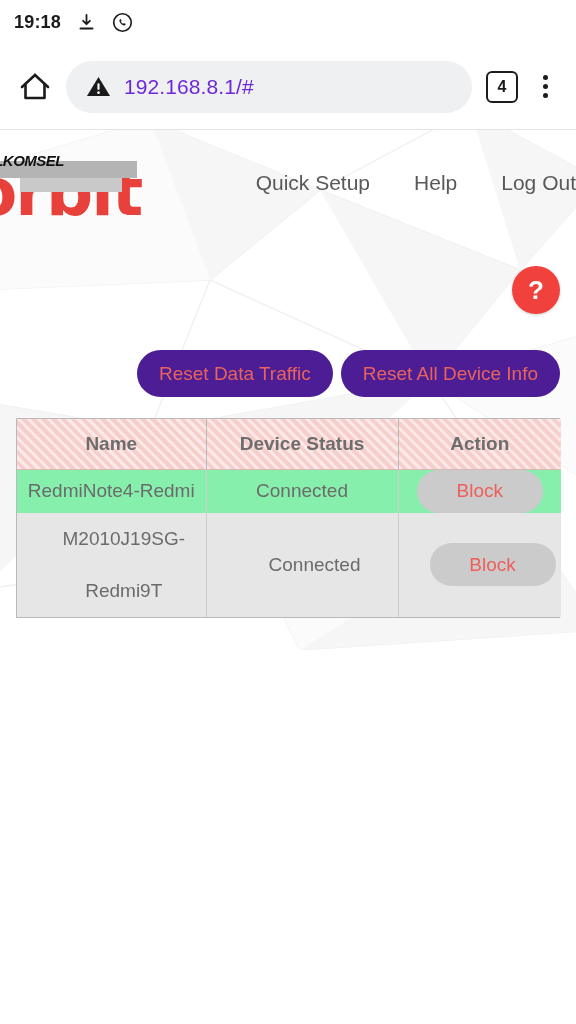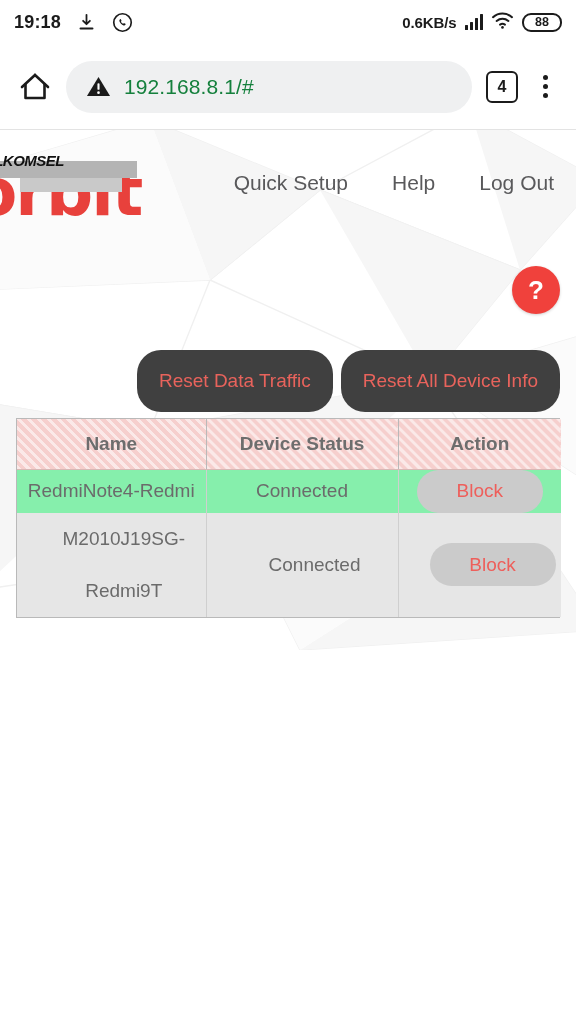--- a/index.html
+++ b/index.html
@@ -48,21 +48,21 @@
     background:#ffffff;
     border-bottom:1px solid #e3e3e3;
   }
   .home-btn{ width:34px; height:34px; flex:none; display:flex; align-items:center; justify-content:center; }
   .urlbar{
     flex:1; height:52px; background:#eff0f1; border-radius:26px;
     display:flex; align-items:center; gap:13px; padding:0 20px;
     overflow:hidden;
   }
   .warn-ico{ width:25px; height:25px; flex:none; display:block;}
-  .url-text{ font-size:21px; color:#15803d; white-space:nowrap; letter-spacing:0.1px;}
+  .url-text{ font-size:21px; color:#6d28d9; white-space:nowrap; letter-spacing:0.1px;}
   .tabcount{
     width:32px;height:32px;flex:none;
     border:2.5px solid #1b1b1b; border-radius:6px;
     display:flex;align-items:center;justify-content:center;
     font-size:16px;font-weight:bold;color:#1b1b1b;
   }
   .kebab{ width:26px;height:32px;flex:none;display:flex;flex-direction:column;align-items:center;justify-content:center;gap:4px;}
   .kebab span{width:5px;height:5px;border-radius:50%;background:#1b1b1b;display:block;}
 
   
@@ -104,43 +104,43 @@
     position:absolute; left:20px; top:25px;
     width:145px; height:17px;
     background:#b4b4b4;
   }
   .logo-glitch2{
     position:absolute; left:48px; top:42px;
     width:102px; height:14px;
     background:#c9c9c9;
   }
 
-  .topnav{ display:flex; align-items:flex-end; gap:44px; padding-right:22px; }
+  .topnav{ display:flex; align-items:flex-end; gap:44px; }
   .topnav a{
     font-size:21px; color:#59595b; text-decoration:none; white-space:nowrap;
   }
 
   
   .help-fab{
     position:absolute; right:16px; top:136px;
     width:48px;height:48px;border-radius:50%;
     background:#f0413c;
     display:flex;align-items:center;justify-content:center;
     color:#fff;font-size:26px;font-weight:bold;
     box-shadow:0 1px 3px rgba(0,0,0,.18);
   }
 
   
   .reset-row{
     position:absolute; right:16px; top:220px;
     display:flex; gap:8px; align-items:center;
   }
   .pill{
-    background:#404040; border:none; border-radius:24px;
-    height:62px; padding:0 22px;
+    background:#4c1d95; border:none; border-radius:24px;
+    height:47px; padding:0 22px;
     color:#e8635c; font-size:19px;
     display:flex;align-items:center;justify-content:center;
     white-space:nowrap;
     font-family:"Liberation Sans", sans-serif;
   }
 
   
   .tbl-wrap{
     position:absolute; left:16px; top:288px; width:544px;
     border:1px solid #b9b9b9;
@@ -193,38 +193,20 @@
         <path d="M10 2 v10 M6 9 l4 4 4-4" stroke="#1b1b1b" stroke-width="2.1" fill="none" stroke-linecap="round" stroke-linejoin="round"></path>
         <path d="M3 18 h14" stroke="#1b1b1b" stroke-width="2.4" stroke-linecap="round"></path>
       </svg>
     </span>
     <span>
       <svg class="ico-wa" viewBox="0 0 24 24">
         <circle cx="12" cy="12" r="10" fill="none" stroke="#1b1b1b" stroke-width="1.9"></circle>
         <path d="M9.2 8.2c.5-.3 1 .1 1.2.6l.4 1c.1.3 0 .6-.2.8l-.4.4c.5 1.1 1.4 2 2.5 2.5l.4-.5c.2-.2.5-.3.8-.2l1 .4c.5.2.9.7.6 1.2-.4.8-1.4 1.2-2.3.9-2.2-.7-4-2.5-4.7-4.7-.3-.9.1-1.9.7-2.4z" fill="#1b1b1b"></path>
       </svg>
     </span>
-  </div>
-  <div class="sb-right">
-    <span class="sb-net">0.6KB/s</span>
-    <span class="bars">
-        <i></i>
-        <i></i>
-        <i></i>
-        <i></i>
-      </span>
-    <span>
-      <svg width="23" height="18" viewBox="0 0 24 19">
-        <path d="M2 6.5 A15 15 0 0 1 22 6.5" stroke="#1b1b1b" stroke-width="2.2" fill="none" stroke-linecap="round"></path>
-        <path d="M5.8 10.5 A10 10 0 0 1 18.2 10.5" stroke="#1b1b1b" stroke-width="2.2" fill="none" stroke-linecap="round"></path>
-        <path d="M9.4 14.3 A5 5 0 0 1 14.6 14.3" stroke="#1b1b1b" stroke-width="2.2" fill="none" stroke-linecap="round"></path>
-        <circle cx="12" cy="17.3" r="1.4" fill="#1b1b1b"></circle>
-      </svg>
-    </span>
-    <span class="batt">88</span>
   </div>
 </div>
 
 <div class="browserbar">
   <span class="home-btn">
     <svg width="32" height="32" viewBox="0 0 32 32">
       <path d="M16 4 L29 16 M16 4 L3 16" stroke="#1b1b1b" stroke-width="2.6" fill="none" stroke-linecap="round"></path>
       <path d="M6.5 13.5 V27 h19 V13.5" stroke="#1b1b1b" stroke-width="2.6" fill="none" stroke-linejoin="round" stroke-linecap="round"></path>
     </svg>
   </span>

